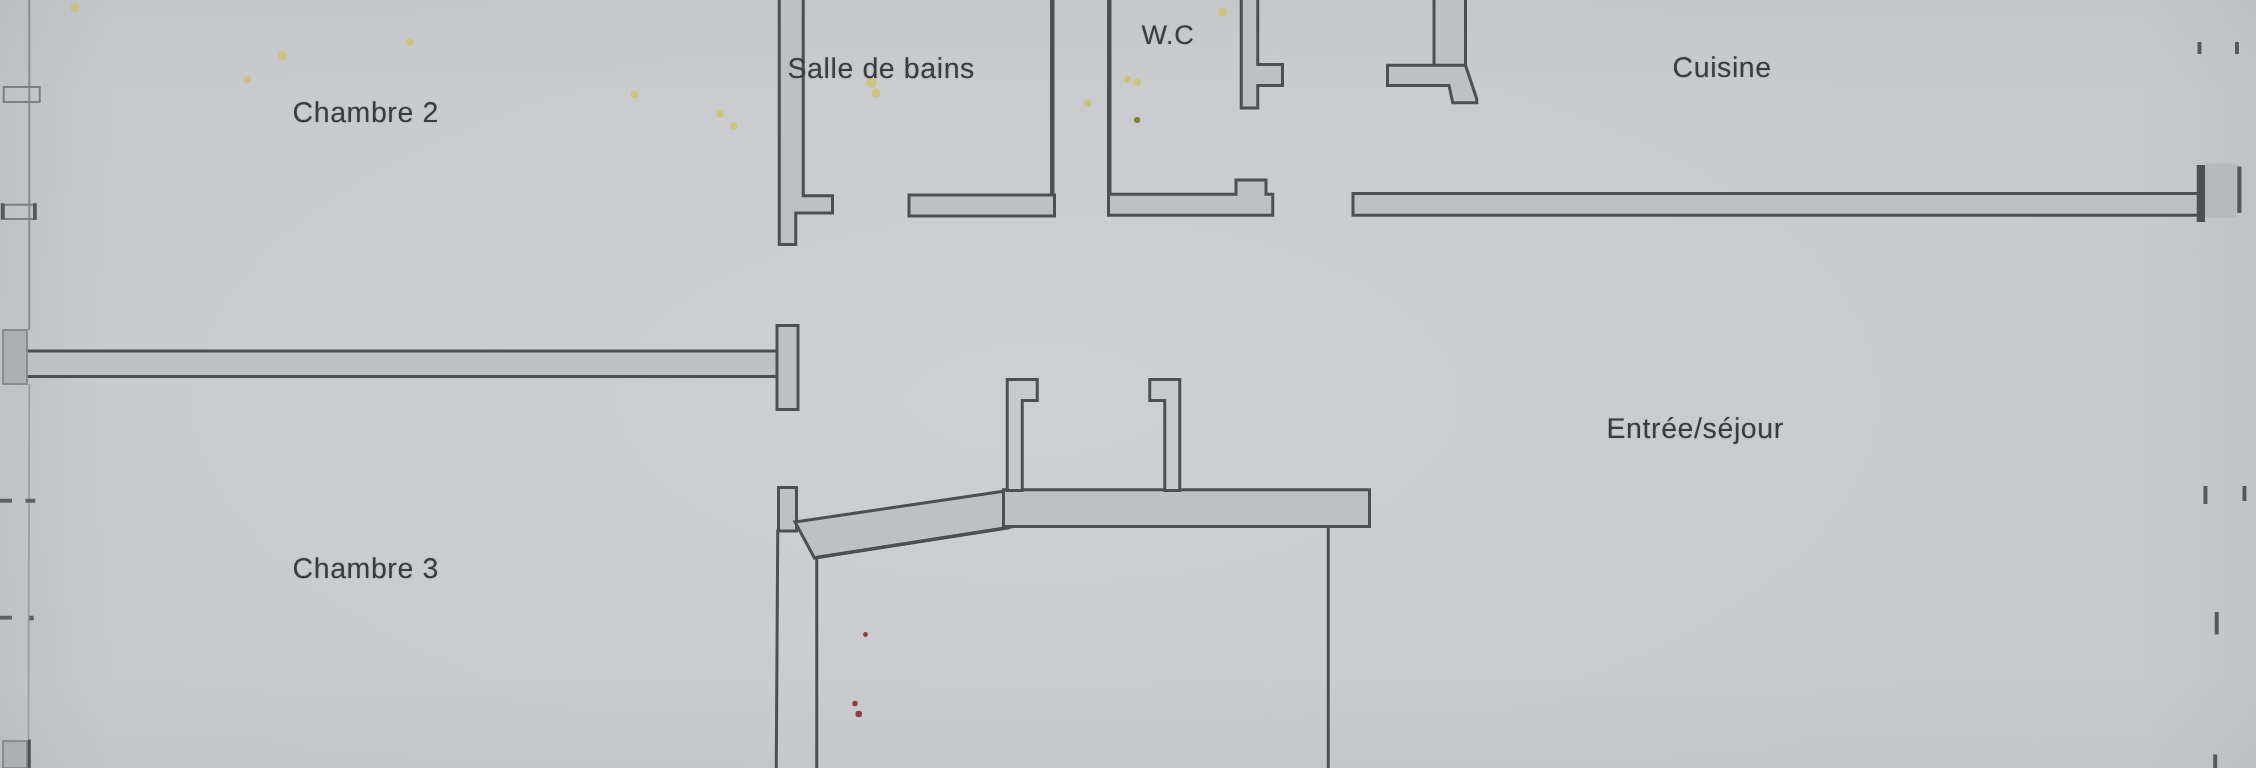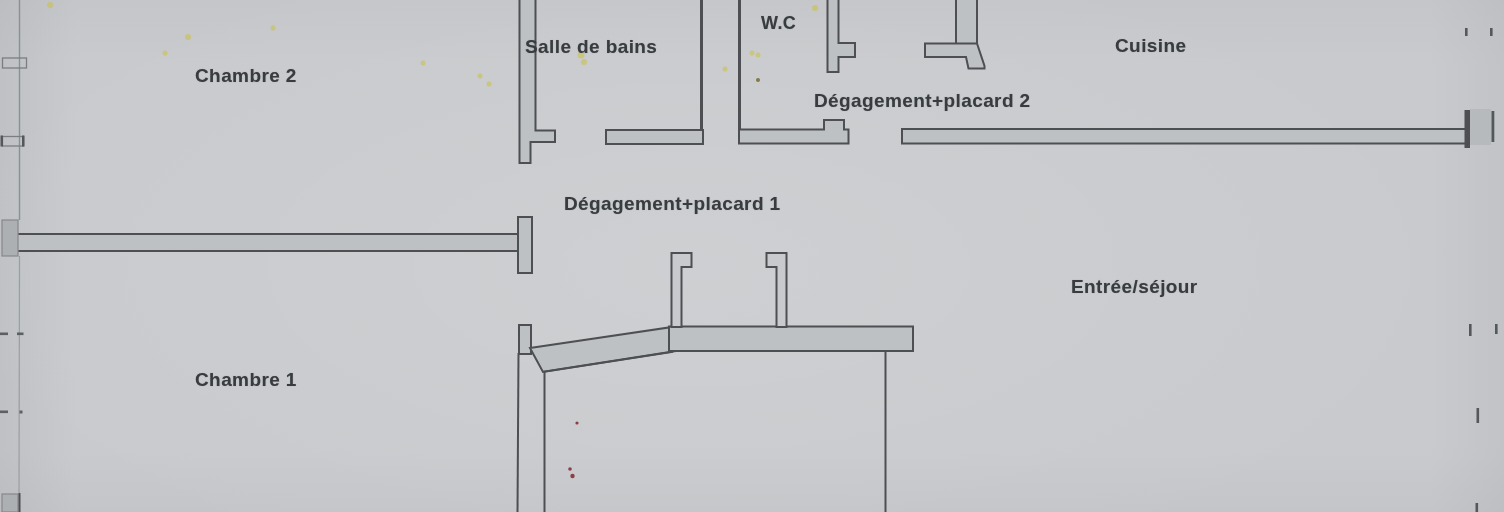--- a/index.html
+++ b/index.html
@@ -11,21 +11,21 @@
       radial-gradient(1100px 480px at 46% 52%, rgba(255,255,255,0.10), rgba(255,255,255,0) 72%),
       linear-gradient(90deg, rgba(110,115,122,0.10), rgba(110,115,122,0) 5%, rgba(110,115,122,0) 95%, rgba(110,115,122,0.08)),
       linear-gradient(180deg, rgba(120,124,130,0.05), rgba(120,124,130,0) 12%, rgba(120,124,130,0) 88%, rgba(120,124,130,0.06)),
       #c8cacd;
     font-family:"Liberation Sans","DejaVu Sans",sans-serif;
   }
   #linework{position:absolute;left:0;top:0;}
   .lbl{
     position:absolute;
     font-size:19px;
-    font-weight:700;
+    font-weight:400;
     color:#393c3f;
     letter-spacing:0.4px;
     white-space:nowrap;
     text-shadow:0 0 1px rgba(60,63,66,0.35);
   }
   #lbl-chambre2 {left:195px;  top:65px;}
   #lbl-sdb      {left:525px;  top:36px;}
   #lbl-wc       {left:761px;  top:13px; font-size:18px;}
   #lbl-deg2     {left:814px;  top:90px;}
   #lbl-cuisine  {left:1115px; top:35px;}
@@ -127,19 +127,17 @@
     <g fill="rgba(135,45,55,0.9)">
       <circle cx="577" cy="423" r="1.6"></circle>
       <circle cx="570" cy="469" r="1.8"></circle>
       <circle cx="572.5" cy="476" r="2.2"></circle>
     </g>
   </svg>
 
   <div class="lbl" id="lbl-chambre2">Chambre 2</div>
   <div class="lbl" id="lbl-sdb">Salle de bains</div>
   <div class="lbl" id="lbl-wc">W.C</div>
-  <div class="lbl" id="lbl-deg2">Dégagement+placard 2</div>
   <div class="lbl" id="lbl-cuisine">Cuisine</div>
-  <div class="lbl" id="lbl-deg1">Dégagement+placard 1</div>
   <div class="lbl" id="lbl-entree">Entrée/séjour</div>
-  <div class="lbl" id="lbl-chambre1">Chambre 1</div>
+  <div class="lbl" id="lbl-chambre1">Chambre 3</div>
 
 </div>
 
 </body></html>

